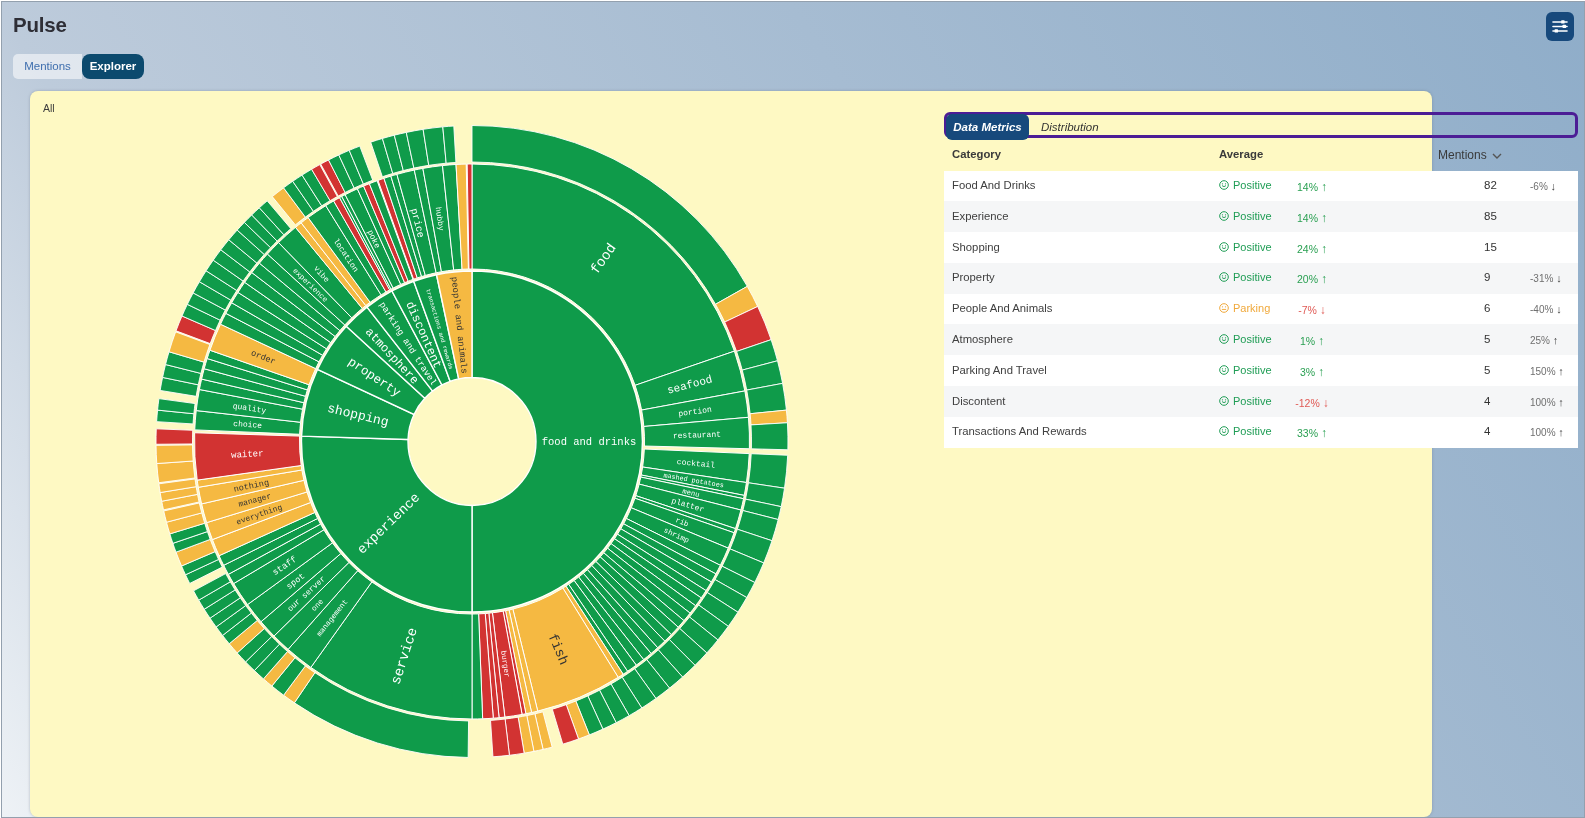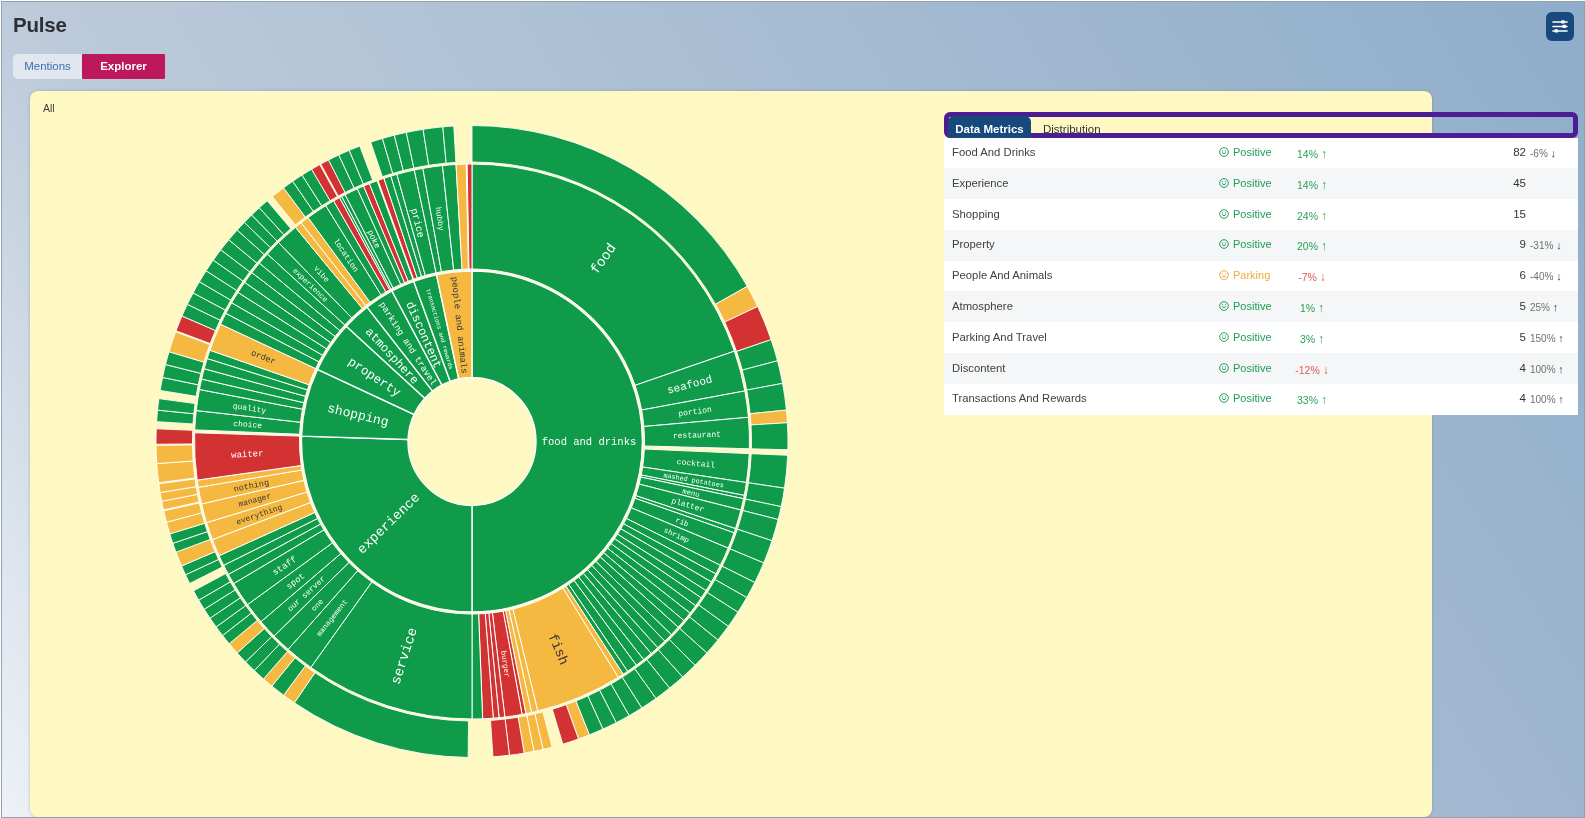--- a/index.html
+++ b/index.html
@@ -10,38 +10,38 @@
     margin:1px 0 0 1px;
     border:1px solid #93a0ae;
     background:linear-gradient(58deg, #eef2f6 0%, #bdcbdb 24%, #8fadc9 100%);
     position:relative;
   }
   #root { position:absolute; left:-2px; top:-2px; width:1585px; height:818px;padding-left:12px; }
   .title { position:absolute; left:13px; top:13px; font-size:20.5px; font-weight:600; color:#2e2e36; letter-spacing:-0.2px; }
   .filterbtn { position:absolute; left:1546px; top:12px; width:28px; height:29px; background:#17497c; border-radius:6px; }
   .tabs { position:absolute; left:13px; top:54px; height:25px; display:flex; }
   .tab-sum { background:rgba(255,255,255,0.55); color:#3f6fae; font-size:11.5px; line-height:25px; border-radius:5px 0 0 5px; width:69px; text-align:center; }
-  .tab-exp { background:#be185d; color:#fff; font-weight:bold; font-size:11.5px; line-height:25px; border-radius:1px; width:83px; text-align:center; }
+  .tab-exp { background:#0c4a6e; color:#fff; font-weight:bold; font-size:11.5px; line-height:25px; border-radius:8px; width:62px; text-align:center; }
   .card { position:absolute; left:30px; top:90.5px; width:1402px; height:726px; background:#fef9c3; border-radius:8px; box-shadow:0 0 3px rgba(90,105,120,0.4); }
   .all { position:absolute; left:13px; top:11px; font-size:10.5px; color:#3c3c3c; }
   .rp { position:absolute; left:914px; top:21px; width:634px; }
-  .ptabs { position:relative; border:5px solid #4c1d95; border-radius:6px; height:26px; width:100%; }
+  .ptabs { position:relative; border:3px solid #4c1d95; border-radius:6px; height:26px; width:100%;font-style:italic; }
   .ptab-dm { position:absolute; left:-1px; top:-1px; height:26px; width:83px; background:#17497c; border-radius:6px; color:#fff; font-weight:bold; font-size:11.5px; text-align:center; line-height:26px; }
   .ptab-di { position:absolute; left:94px; top:0; height:24px; font-size:11.5px; color:#333; line-height:24px; }
   .thead { position:relative; height:33px; }
   .th-cat { position:absolute; left:8px; top:10px; font-weight:bold; font-size:11.3px; color:#3a3a3a; }
   .th-avg { position:absolute; left:275px; top:10px; font-weight:bold; font-size:11.3px; color:#3a3a3a; }
   .th-men { position:absolute; left:495px; top:10px; font-size:12px; color:#3a3a3a; }
   .trow { position:relative; height:30.8px; }
   .c-cat { position:absolute; left:8px; top:8.5px; font-size:11.3px; color:#404040; }
   .c-avg { position:absolute; left:275px; top:8.5px; font-size:11.3px; }
   .senti { font-weight:normal; font-size:11px; margin-left:4px; }
   .pct { position:absolute; left:63px; top:1px; font-size:10.5px; width:60px;text-align:center; }
   .parr { font-size:12px; font-weight:normal; }
-  .c-men-num { position:absolute; left:540px; width:42px; top:8.5px; font-size:11.5px; color:#333; text-align:right; }
+  .c-men-num { position:absolute; left:540px; width:42px; top:8.5px; font-size:11.5px; color:#333; }
   .mpct { position:absolute; left:586px; top:9.5px; font-size:10px; color:#6f6f6f; }
   .marr { color:#444; font-size:11px; }
 </style>
 </head>
 <body>
 <div id="root">
   <div class="title">Pulse</div>
   <div class="filterbtn">
     <svg width="28" height="29" viewBox="0 0 28 29">
       <g stroke="#fff" stroke-width="1.6" stroke-linecap="round">
@@ -60,40 +60,47 @@
       <div class="tab-sum">Mentions</div>
       <div class="tab-exp">Explorer</div>
     </div>
   <div class="card">
     <div class="all">All</div>
     <div class="rp">
       <div class="ptabs">
         <div class="ptab-dm">Data Metrics</div>
         <div class="ptab-di">Distribution</div>
       </div>
+      <div class="thead">
+        <div class="th-cat">Category</div>
+        <div class="th-avg">Average</div>
+        <div class="th-men" style="left:auto; right:76px;">Mentions <svg width="10" height="6" viewBox="0 0 10 6" style="margin-left:2px">
+              <polyline points="1,1 5,5 9,1" fill="none" stroke="#555" stroke-width="1.4"></polyline>
+            </svg></div>
+      </div>
       <div class="trow" style="background:#ffffff">
       <div class="c-cat">Food And Drinks</div>
       <div class="c-avg"><svg width="10" height="10" viewBox="0 0 9.5 9.5" style="vertical-align:-1px">
               <circle cx="4.75" cy="4.75" r="4.1" fill="none" stroke="#1f9d55" stroke-width="0.95"></circle>
               <circle cx="3.3" cy="3.6" r="0.62" fill="#1f9d55"></circle>
               <circle cx="6.2" cy="3.6" r="0.62" fill="#1f9d55"></circle>
               <path d="M3.1 5.6 Q4.75 7.3 6.4 5.6" stroke="#1f9d55" stroke-width="0.9" fill="none" stroke-linecap="round"></path>
             </svg><span class="senti" style="color:#1f9d55">Positive</span><span class="pct" style="color:#2aa052">14% <span class="parr">↑</span></span></div>
       <div class="c-men-num">82</div>
           <div class="mpct">-6% <span class="marr">↓</span></div>
     </div>
 <div class="trow" style="background:#f5f6f7">
       <div class="c-cat">Experience</div>
       <div class="c-avg"><svg width="10" height="10" viewBox="0 0 9.5 9.5" style="vertical-align:-1px">
               <circle cx="4.75" cy="4.75" r="4.1" fill="none" stroke="#1f9d55" stroke-width="0.95"></circle>
               <circle cx="3.3" cy="3.6" r="0.62" fill="#1f9d55"></circle>
               <circle cx="6.2" cy="3.6" r="0.62" fill="#1f9d55"></circle>
               <path d="M3.1 5.6 Q4.75 7.3 6.4 5.6" stroke="#1f9d55" stroke-width="0.9" fill="none" stroke-linecap="round"></path>
             </svg><span class="senti" style="color:#1f9d55">Positive</span><span class="pct" style="color:#2aa052">14% <span class="parr">↑</span></span></div>
-      <div class="c-men-num">45</div>
+      <div class="c-men-num">85</div>
     </div>
 <div class="trow" style="background:#ffffff">
       <div class="c-cat">Shopping</div>
       <div class="c-avg"><svg width="10" height="10" viewBox="0 0 9.5 9.5" style="vertical-align:-1px">
               <circle cx="4.75" cy="4.75" r="4.1" fill="none" stroke="#1f9d55" stroke-width="0.95"></circle>
               <circle cx="3.3" cy="3.6" r="0.62" fill="#1f9d55"></circle>
               <circle cx="6.2" cy="3.6" r="0.62" fill="#1f9d55"></circle>
               <path d="M3.1 5.6 Q4.75 7.3 6.4 5.6" stroke="#1f9d55" stroke-width="0.9" fill="none" stroke-linecap="round"></path>
             </svg><span class="senti" style="color:#1f9d55">Positive</span><span class="pct" style="color:#2aa052">24% <span class="parr">↑</span></span></div>
       <div class="c-men-num">15</div>

